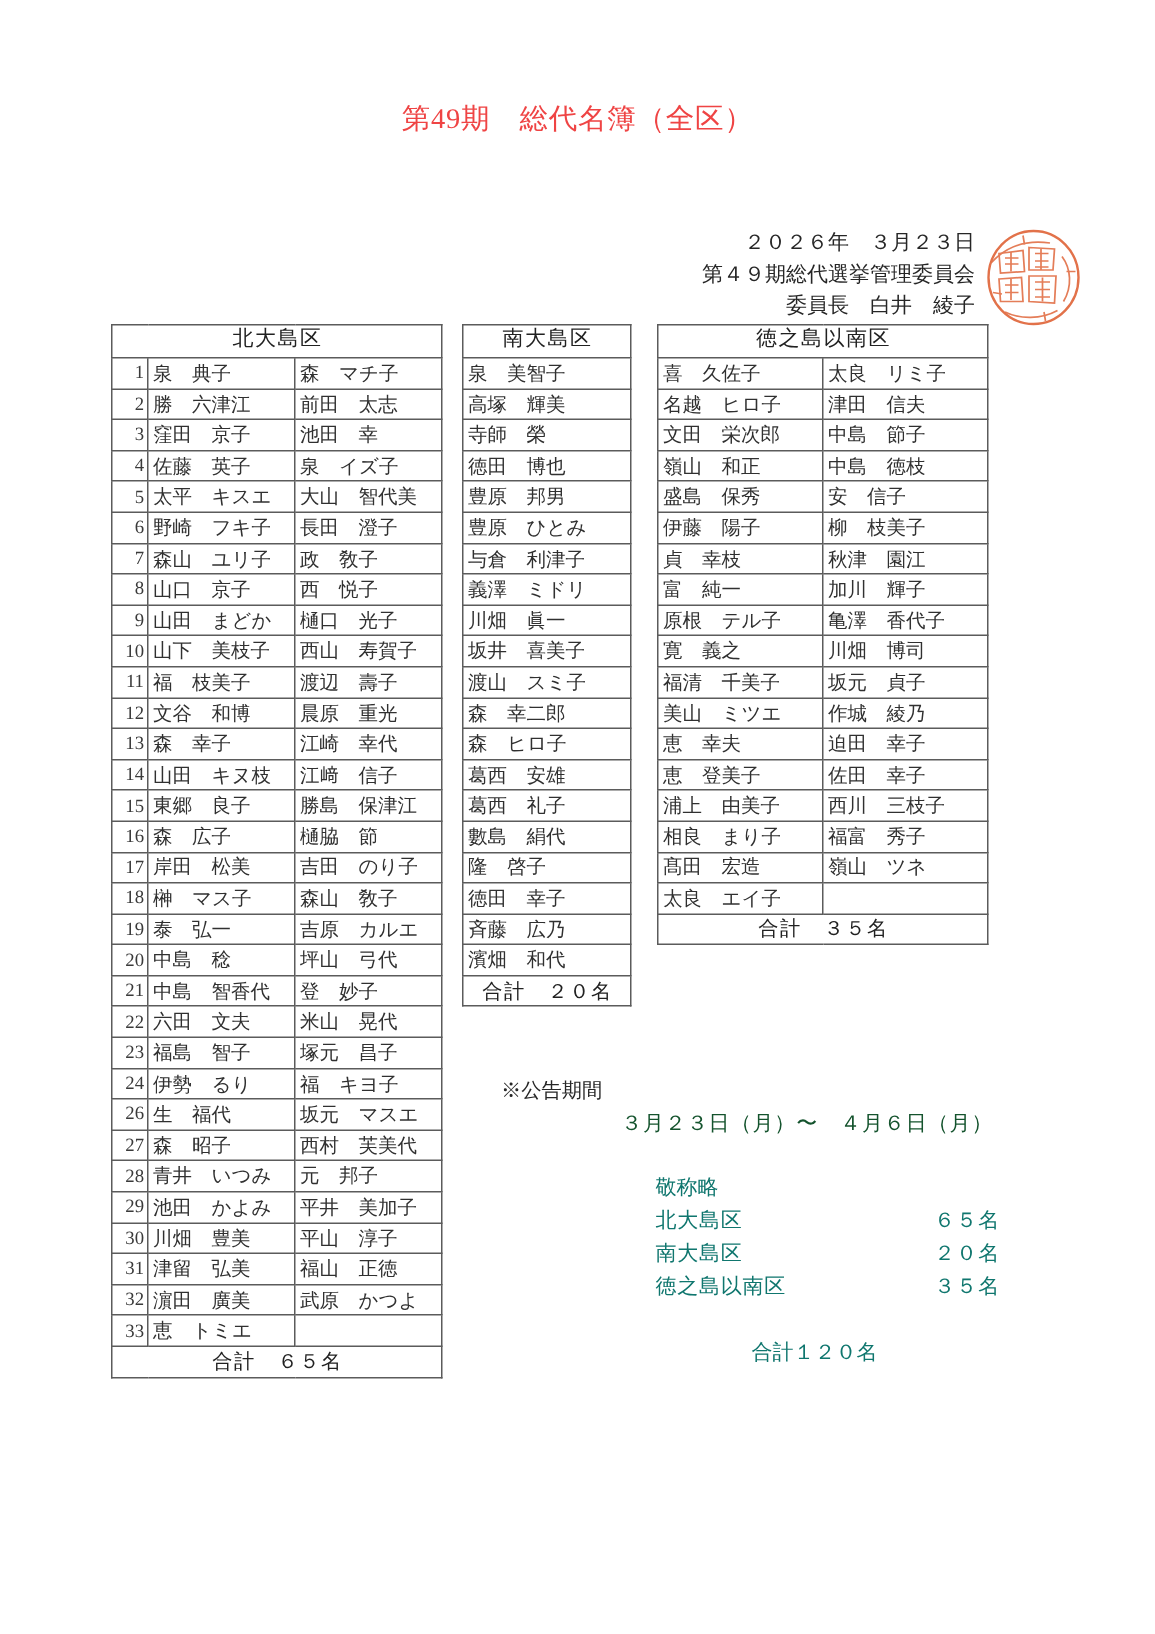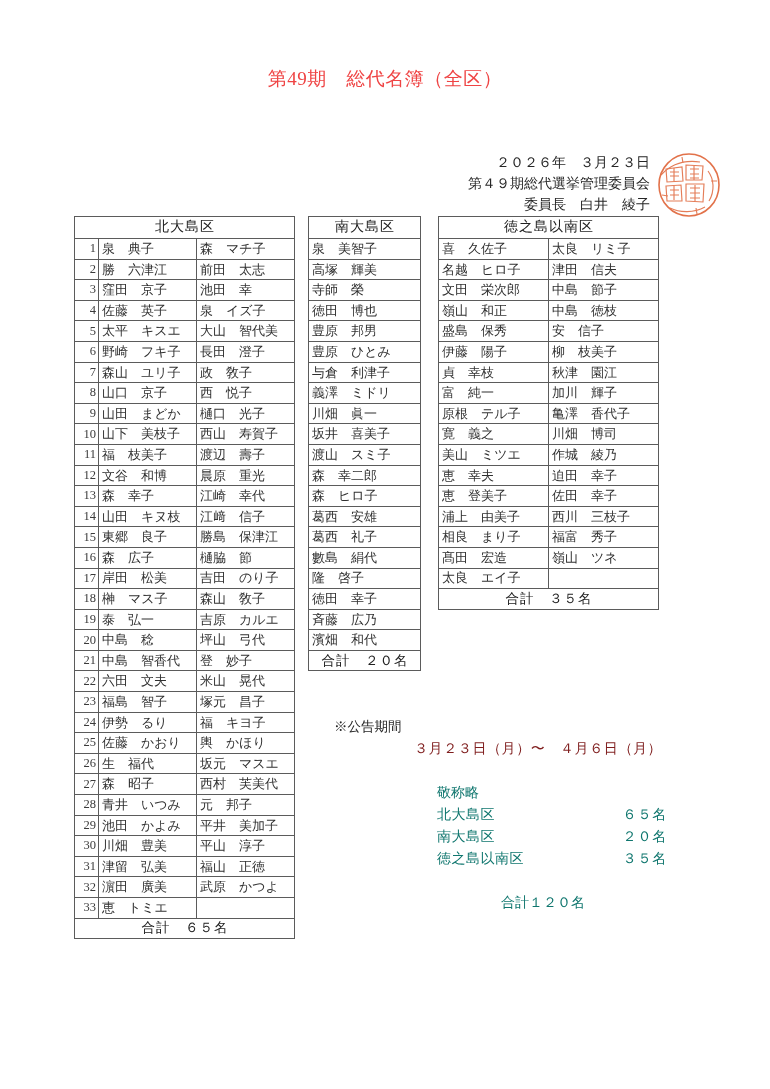--- a/index.html
+++ b/index.html
@@ -125,21 +125,21 @@
     font-size: 13.5px;
     color: #262626;
     white-space: pre;
   }
   .notice-period {
     position: absolute;
     left: 414px;
     top: 740px;
     font-size: 14px;
     letter-spacing: 0.6px;
-    color: #7f1d1d;
+    color: #14532d;
     white-space: pre;
   }
   .summary {
     position: absolute;
     left: 437px;
     top: 782px;
     width: 230px;
     font-size: 14px;
     line-height: 22px;
     color: #0f766e;
@@ -320,25 +320,20 @@
           <td class="rownum">23</td>
           <td class="name">福島　智子</td>
           <td class="name">塚元　昌子</td>
         </tr>
         <tr>
           <td class="rownum">24</td>
           <td class="name">伊勢　るり</td>
           <td class="name">福　キヨ子</td>
         </tr>
         <tr>
-          <td class="rownum">25</td>
-          <td class="name">佐藤　かおり</td>
-          <td class="name">輿　かほり</td>
-        </tr>
-        <tr>
           <td class="rownum">26</td>
           <td class="name">生　福代</td>
           <td class="name">坂元　マスエ</td>
         </tr>
         <tr>
           <td class="rownum">27</td>
           <td class="name">森　昭子</td>
           <td class="name">西村　芙美代</td>
         </tr>
         <tr>
@@ -500,20 +495,24 @@
           <td class="name">富　純一</td>
           <td class="name">加川　輝子</td>
         </tr>
         <tr>
           <td class="name">原根　テル子</td>
           <td class="name">亀澤　香代子</td>
         </tr>
         <tr>
           <td class="name">寛　義之</td>
           <td class="name">川畑　博司</td>
+        </tr>
+        <tr>
+          <td class="name">福清　千美子</td>
+          <td class="name">坂元　貞子</td>
         </tr>
         <tr>
           <td class="name">美山　ミツエ</td>
           <td class="name">作城　綾乃</td>
         </tr>
         <tr>
           <td class="name">恵　幸夫</td>
           <td class="name">迫田　幸子</td>
         </tr>
         <tr>

